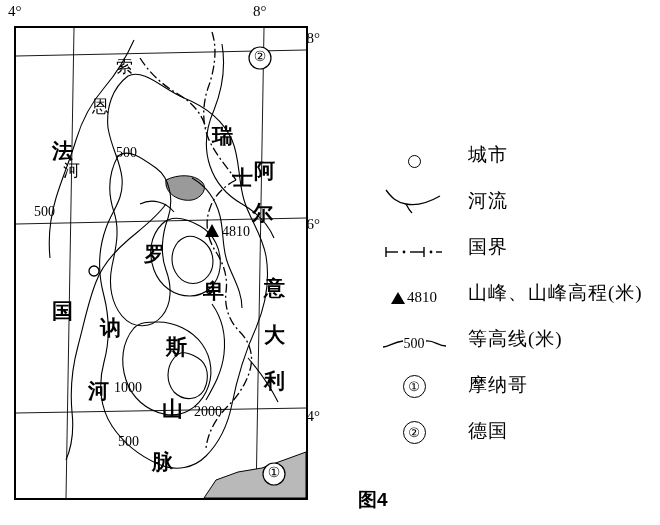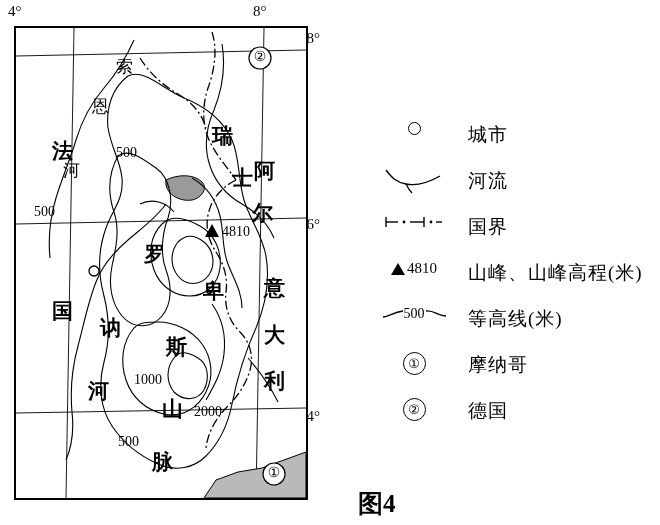--- a/index.html
+++ b/index.html
@@ -34,21 +34,21 @@
   .lon-8{left:253px;top:3px;}
   .lat-48{left:299px;top:30px;}
   .lat-46{left:299px;top:216px;}
   .lat-44{left:299px;top:408px;}
 
   
   #legend{
     position:absolute;left:360px;top:122px;width:290px;
   }
   .leg-row{
-    display:flex;align-items:flex-start;
+    display:flex;align-items:flex-end;
     height:46px;
   }
   .leg-sym{
     width:108px;
     display:flex;align-items:center;justify-content:center;
     font-size:16px;
     font-family:"Liberation Serif", serif;
   }
   .leg-txt{
     font-size:19px;
@@ -71,22 +71,22 @@
   .circled{
     display:inline-flex;align-items:center;justify-content:center;
     width:21px;height:21px;border:1.4px solid #000;border-radius:50%;
     font-size:13px;font-family:"Liberation Serif", serif;
   }
   .contour-sym{display:flex;align-items:center;font-size:14px;font-family:"Liberation Serif", serif;}
 
   
   #caption{
     position:absolute;left:358px;top:487px;
-    font-size:25px;font-weight:bold;
-    font-family:Liberation Serif, serif;
+    font-size:19px;font-weight:bold;
+    font-family:Liberation Sans, sans-serif;
   }
 
   
   .mlab{
     position:absolute;
     font-family:"Liberation Serif", serif;
     color:#000;
     white-space:pre;
   }
   .big{font-size:21px;font-weight:bold;line-height:1.0;}
@@ -202,21 +202,21 @@
     <div class="mlab big" style="left:136px;top:424px;">脉</div>
     <div class="mlab big" style="left:128px;top:216px;">罗</div>
     <div class="mlab big" style="left:84px;top:290px;">讷</div>
     <div class="mlab big" style="left:72px;top:353px;">河</div>
     <div class="mlab big" style="left:248px;top:250px;">意</div>
     <div class="mlab big" style="left:248px;top:297px;">大</div>
     <div class="mlab big" style="left:248px;top:343px;">利</div>
 
     <div class="mlab num" style="left:100px;top:117px;">500</div>
     <div class="mlab num" style="left:18px;top:176px;">500</div>
-    <div class="mlab num" style="left:98px;top:344px;margin-left:20px;">1000</div>
+    <div class="mlab num" style="left:98px;top:352px;">1000</div>
     <div class="mlab num" style="left:178px;top:376px;">2000</div>
     <div class="mlab num" style="left:102px;top:406px;">500</div>
 
     <div class="mlab num" style="left:206px;top:196px;">4810</div>
 
     <div class="mlab num" style="left:237px;top:20px;width:14px;text-align:center;">②</div>
     <div class="mlab num" style="left:251px;top:436px;width:14px;text-align:center;">①</div>
   </div>
 
   <div id="legend">

